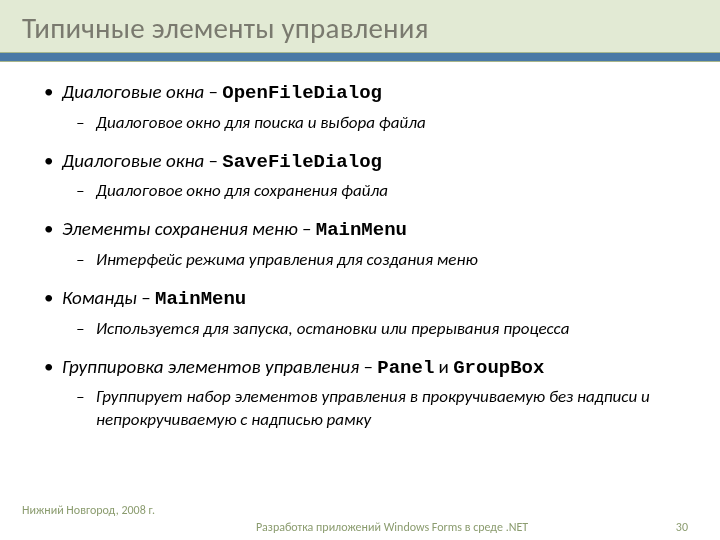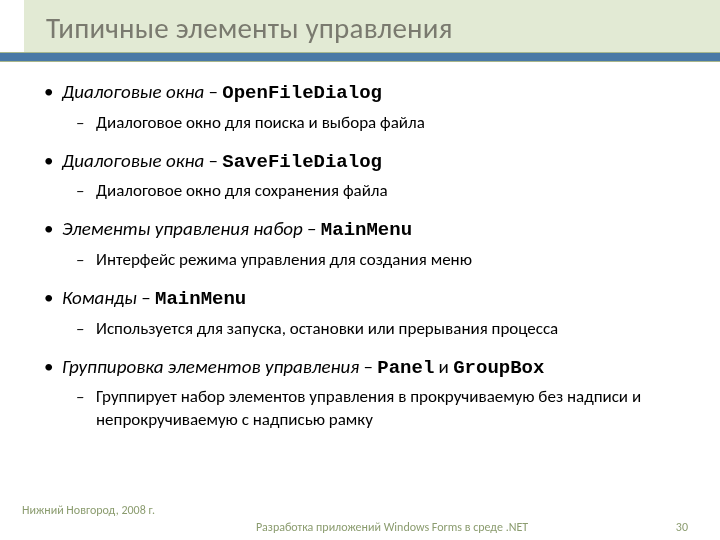--- a/index.html
+++ b/index.html
@@ -13,21 +13,20 @@
   }
   .slide {
     width: 720px;
     height: 540px;
     position: relative;
     background: #ffffff;
   }
   .title-block {
     background: #e2ead4;
     padding: 10px 37px 6px 22px;
-    margin-left: 24px;
   }
   .title-text {
     font-size: 29px;
     color: #7a7a6f;
     font-weight: 400;
     letter-spacing: 0.2px;
   }
   .accent-bar {
     height: 8px;
     background: #4979a6;
@@ -59,20 +58,21 @@
   }
   .term { font-style: italic; }
   .dash { font-style: normal; }
   .code { font-family: "Courier New", monospace; font-weight: bold; font-style: normal; }
   .and { font-family: "Segoe UI", Calibri, Arial, sans-serif; font-weight: normal; }
 
   ul.lvl2 {
     list-style: none;
     margin: 6px 0 14px 0;
     padding: 0 0 0 34px;
+    font-style: italic;
   }
   ul.lvl2 > li {
     position: relative;
     font-size: 17px;
     line-height: 1.35;
     margin: 0 0 10px 0;
   }
   ul.lvl2 > li::before {
     content: "–";
     position: absolute;
@@ -114,21 +114,21 @@
       </li>
 
       <li>
         <span class="term">Диалоговые окна</span><span class="dash"> – </span><span class="code">SaveFileDialog</span>
         <ul class="lvl2">
           <li>Диалоговое  окно для сохранения файла</li>
         </ul>
       </li>
 
       <li>
-        <span class="term">Элементы управления набор</span><span class="dash"> – </span><span class="code">MainMenu</span>
+        <span class="term">Элементы сохранения меню</span><span class="dash"> – </span><span class="code">MainMenu</span>
         <ul class="lvl2">
           <li>Интерфейс режима управления для создания меню</li>
         </ul>
       </li>
 
       <li>
         <span class="term">Команды</span><span class="dash"> – </span><span class="code">MainMenu</span>
         <ul class="lvl2">
           <li>Используется для запуска, остановки или прерывания процесса</li>
         </ul>

